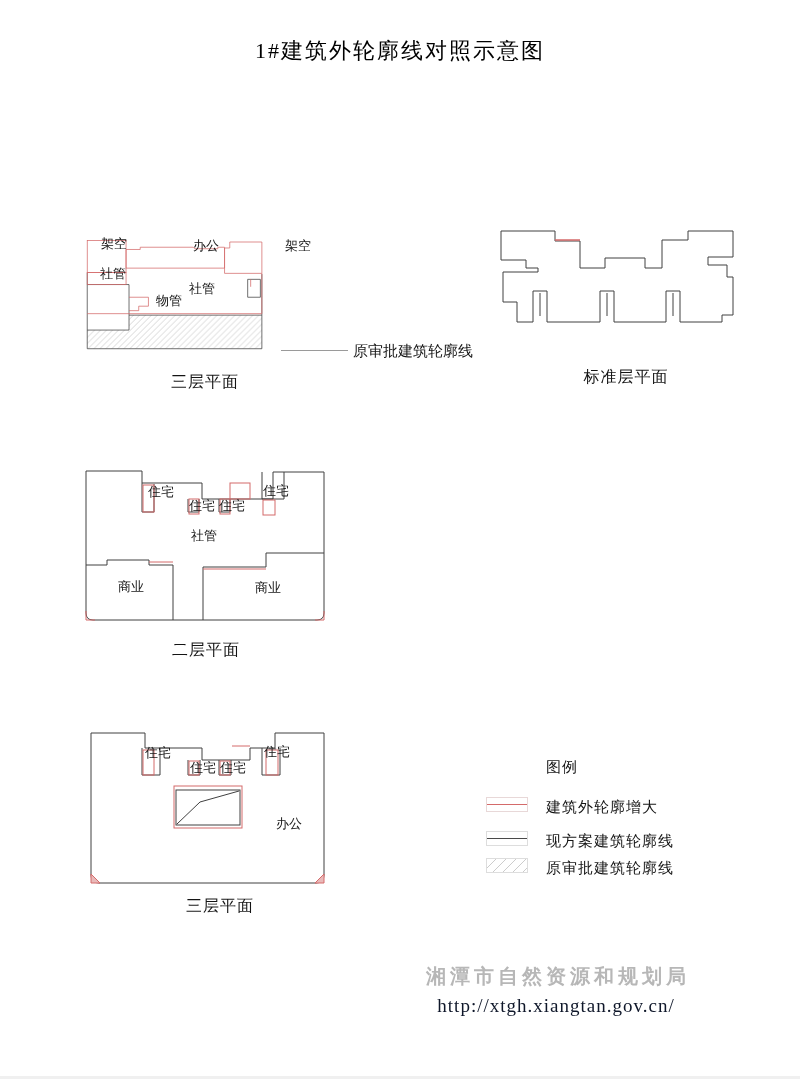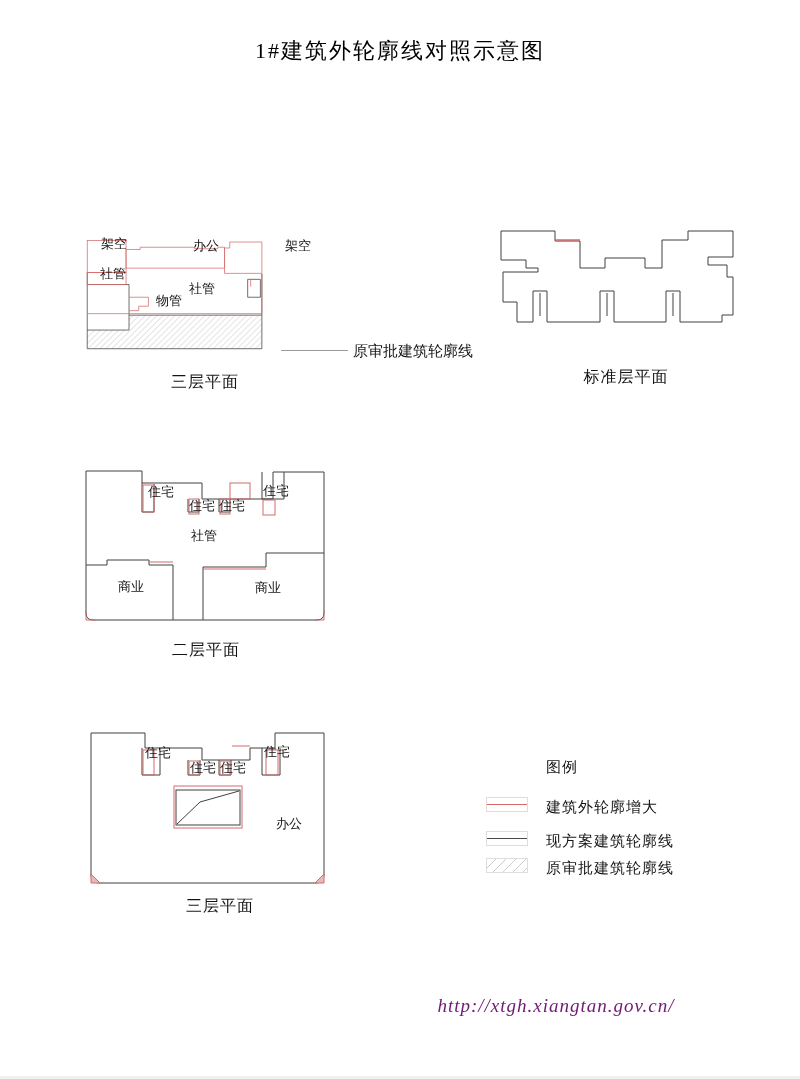--- a/index.html
+++ b/index.html
@@ -53,22 +53,22 @@
   .legend-label {
     position:absolute; font-size:15px; color:#141414; letter-spacing:1px; white-space:nowrap;
   }
   .wm1 {
     position:absolute; transform:translate(-50%,-50%);
     font-size:20px; font-weight:bold; letter-spacing:4px;
     color:#b7b7b7; white-space:nowrap;
   }
   .wm2 {
     position:absolute; transform:translate(-50%,-50%);
-    font-size:19px; font-style:italic; letter-spacing:1px;
-    color:#701a75; white-space:nowrap;
+    font-size:19px; letter-spacing:1px;
+    color:#0f172a; white-space:nowrap;
   }
   .page-bottom-edge {
     position:absolute; left:0; bottom:0; width:100%; height:3px;
     background:#f0f0f0;
   }
 </style>
 </head>
 <body>
 
 <div id="page">
@@ -201,16 +201,17 @@
   <div class="legend-label" style="left:546px; top:798px;">建筑外轮廓增大</div>
 
   <div class="legend-swatch dark" style="left:486px; top:831px;">
     <div class="mid-line"></div>
   </div>
   <div class="legend-label" style="left:546px; top:832px;">现方案建筑轮廓线</div>
 
   <div class="legend-swatch hatch" style="left:486px; top:858px;"></div>
   <div class="legend-label" style="left:546px; top:859px;">原审批建筑轮廓线</div>
 
+  <div class="wm1" style="left:558px; top:976px;">湘潭市自然资源和规划局</div>
   <div class="wm2" style="left:556px; top:1006px;">http://xtgh.xiangtan.gov.cn/</div>
 
   <div class="page-bottom-edge"></div>
 </div>
 
 </body></html>

